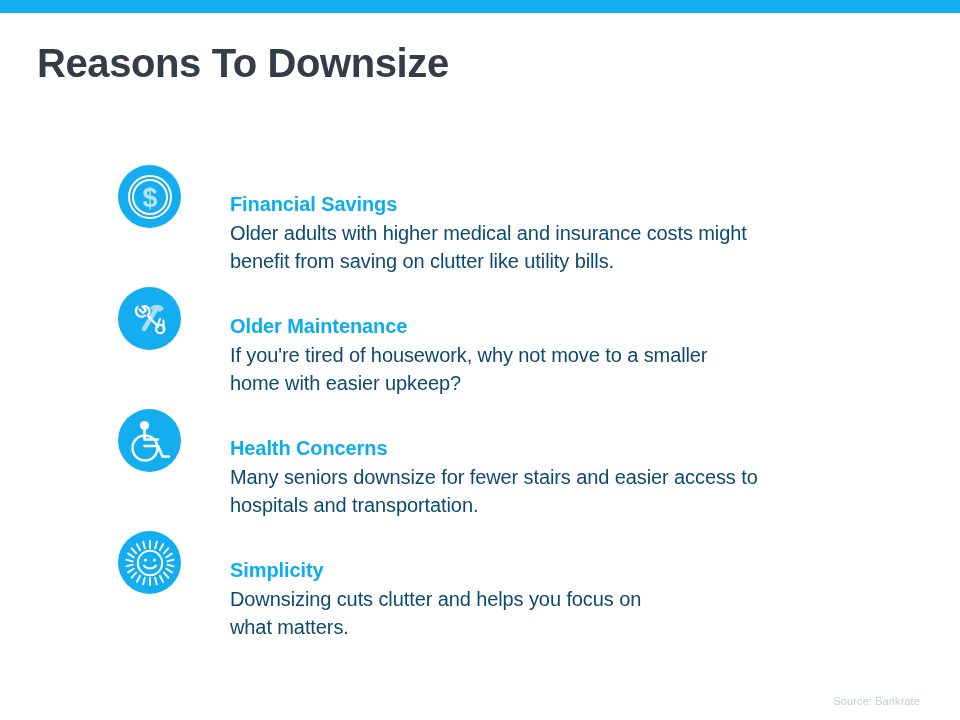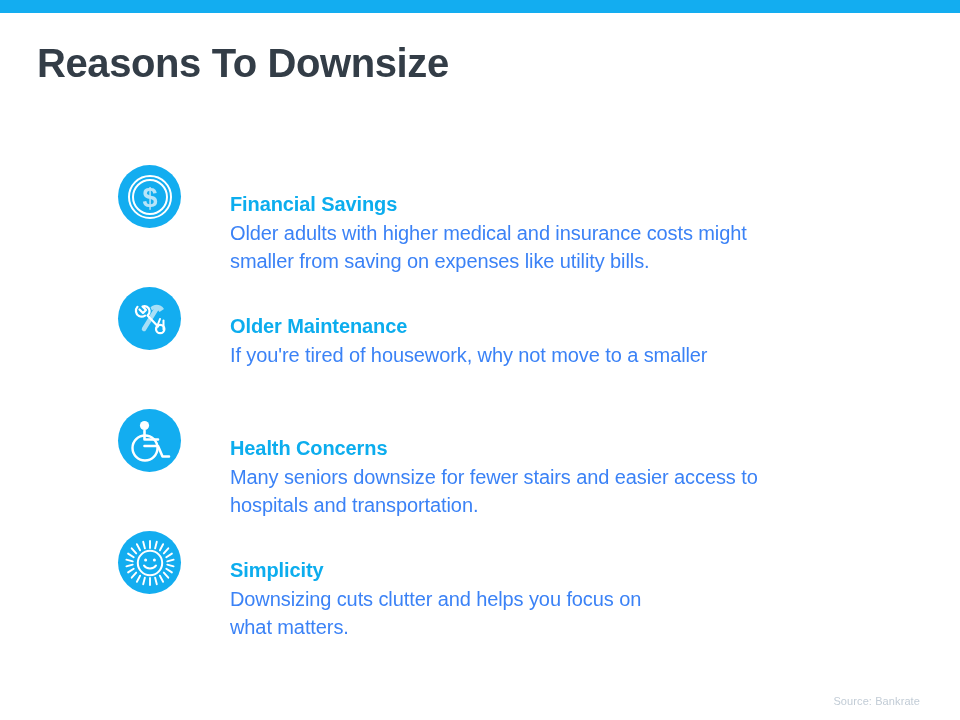--- a/index.html
+++ b/index.html
@@ -73,21 +73,21 @@
   .reason-heading {
     font-size: 20px;
     font-weight: bold;
     color: #0CADEE;
     line-height: 24px;
     margin-bottom: 3px;
     letter-spacing: -0.1px;
   }
   .reason-body {
     font-size: 20px;
-    color: #3b82f6;
+    color: #0c4a6e;
     line-height: 28px;
     letter-spacing: -0.1px;
   }
   .reason-body .line {
     display: block;
     white-space: nowrap;
   }
   .source-note {
     position: absolute;
     right: 40px;
@@ -113,21 +113,21 @@
         <svg width="48" height="48" viewBox="0 0 48 48" aria-hidden="true">
           <circle cx="24" cy="24" r="21" fill="none" stroke="#ffffff" stroke-width="2"></circle>
           <circle cx="24" cy="24" r="17" fill="none" stroke="#ffffff" stroke-width="2"></circle>
           <text x="24" y="33.5" text-anchor="middle" font-family="Liberation Sans, sans-serif" font-size="27" font-weight="bold" fill="#b9e4f8">$</text>
         </svg>
       </div>
       <div class="reason-text">
         <div class="reason-heading">Financial Savings</div>
         <div class="reason-body">
           <span class="line">Older adults with higher medical and insurance costs might</span>
-          <span class="line">smaller from saving on expenses like utility bills.</span>
+          <span class="line">benefit from saving on clutter like utility bills.</span>
         </div>
       </div>
     </div>
 
     <div class="reason-row">
       <div class="icon-badge">
         <svg width="48" height="48" viewBox="0 0 48 48" aria-hidden="true">
 
           <path d="M31 13 L18 34" stroke="#a9dff6" stroke-width="4.5" stroke-linecap="round" fill="none"></path>
           <path d="M24.5 12.5 C28 8.5 35 9 38 14 L33.5 17 C31.5 13.5 28 13 26 15.5 Z" fill="#a9dff6"></path>
@@ -137,20 +137,21 @@
 
           <path d="M13.5 14.5 L17 18 L20 15 L16.5 11.5 C19.5 10.5 23 12 23.5 15.5 C23.8 17.6 22.9 19.4 21.5 20.6 L32 31.5" stroke="#ffffff" stroke-width="2.2" fill="none" stroke-linejoin="round" stroke-linecap="round"></path>
           <path d="M11.5 11.8 C9 14.5 9.5 19.2 13 21 C15 22 17.3 21.7 19 20.6" stroke="#ffffff" stroke-width="2.2" fill="none" stroke-linecap="round"></path>
           <circle cx="34.2" cy="34" r="4.2" fill="none" stroke="#ffffff" stroke-width="2.2"></circle>
         </svg>
       </div>
       <div class="reason-text">
         <div class="reason-heading">Older Maintenance</div>
         <div class="reason-body">
           <span class="line">If you're tired of housework, why not move to a smaller</span>
+          <span class="line">home with easier upkeep?</span>
         </div>
       </div>
     </div>
 
     <div class="reason-row">
       <div class="icon-badge">
         <svg width="48" height="48" viewBox="0 0 48 48" aria-hidden="true">
           <circle cx="18.5" cy="8.5" r="4.6" fill="#ffffff"></circle>
           <path d="M18.5 13.5 L18.5 22.5 L32 22.5" stroke="#ffffff" stroke-width="2.6" fill="none" stroke-linecap="round" stroke-linejoin="round"></path>
           <path d="M18.5 29 L32 29 L36.5 39.5 L43 39.5" stroke="#ffffff" stroke-width="2.6" fill="none" stroke-linecap="round" stroke-linejoin="round"></path>

